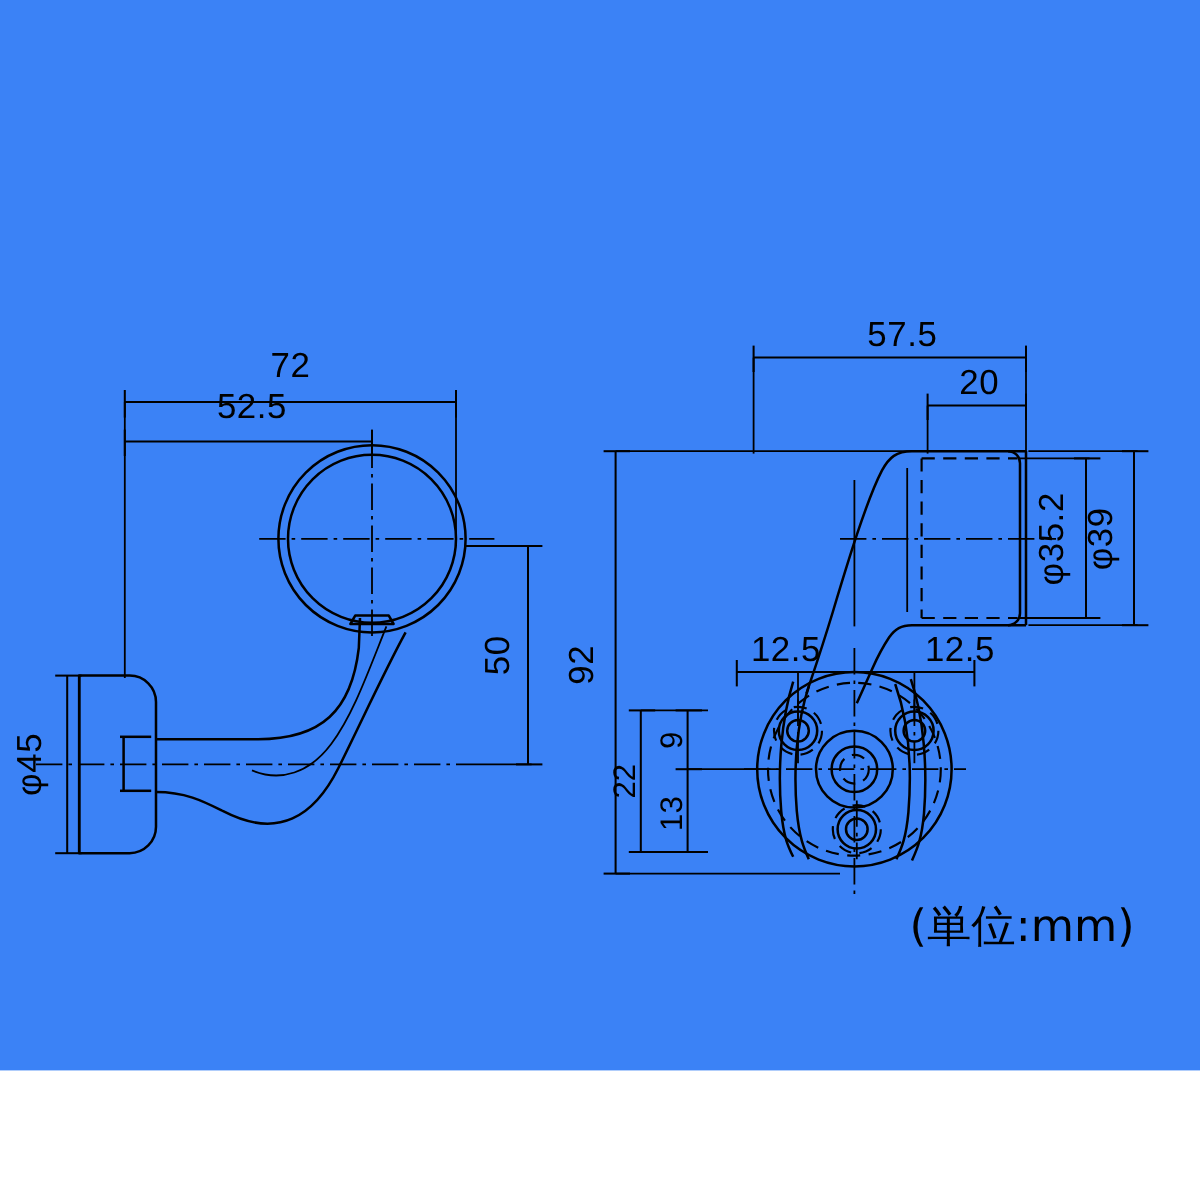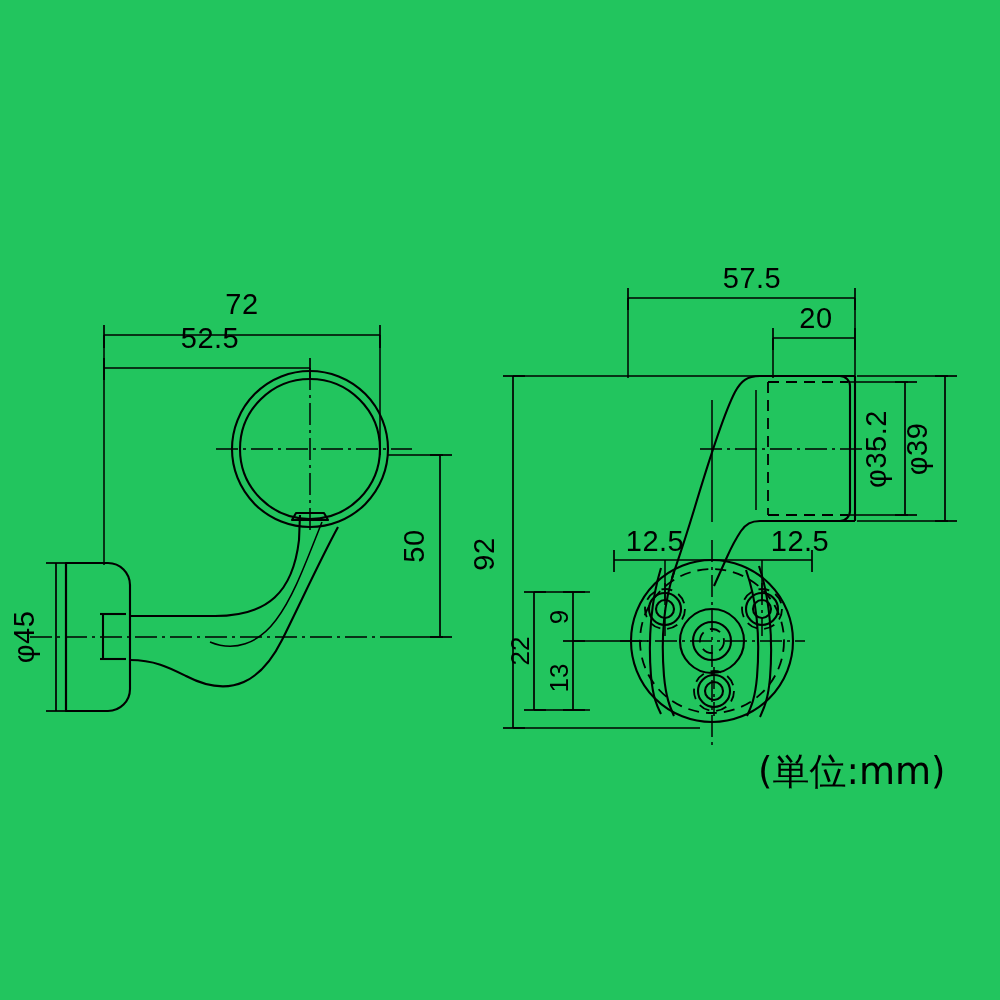--- a/index.html
+++ b/index.html
@@ -9,22 +9,22 @@
   }
   body {
     width: 1000px;
     height: 1000px;
     font-family: "Liberation Sans", sans-serif;
     overflow: hidden;
   }
   #drawing-root {
     position: relative;
     width: 1000px;
-    height: 1000px;
-    background: #22c55e;
+    height: 892px;
+    background: #3b82f6;
   }
   svg#tech-drawing {
     display: block;
     width: 1000px;
     height: 1000px;
   }
   .ln {
     fill: none;
     stroke: #000000;
     stroke-width: 2.1;

